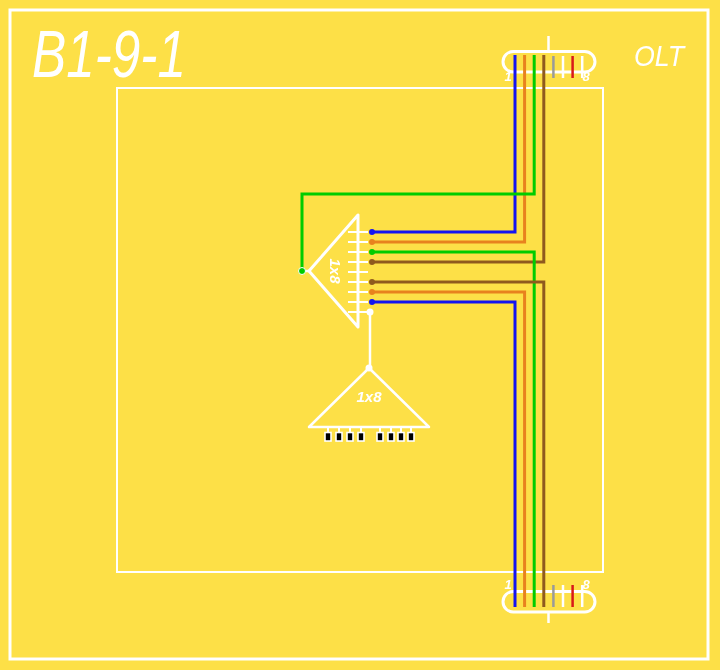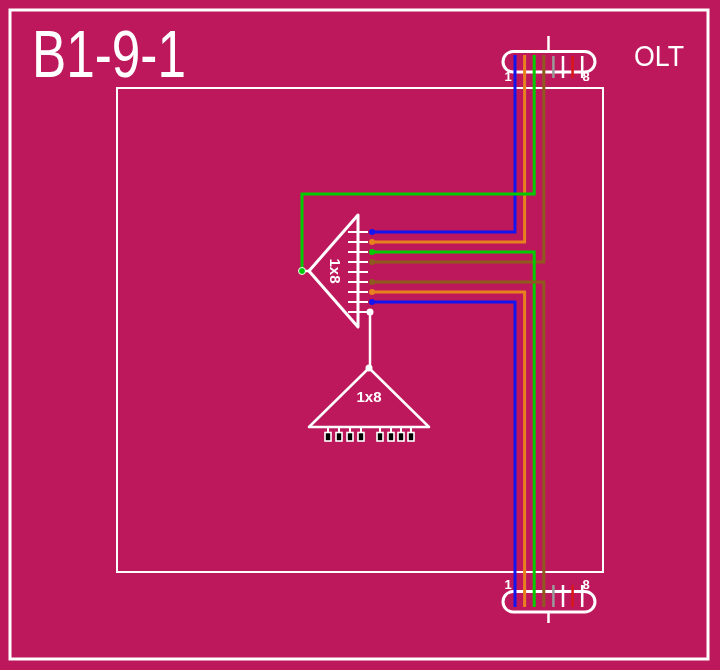--- a/index.html
+++ b/index.html
@@ -1,16 +1,16 @@
 <!DOCTYPE html>
 <html><head>
 <meta charset="utf-8">
 <style>
   html,body{margin:0;padding:0;background:#000;}
-  .stage{position:relative;width:720px;height:670px;background:#be185d;overflow:hidden;}
+  .stage{position:relative;width:720px;height:670px;background:#fde047;overflow:hidden;font-style:italic;}
   svg{display:block;}
   text{font-family:"Liberation Sans","DejaVu Sans",sans-serif;fill:#fff;}
   .title-text{font-size:66px;}
   .olt-text{font-size:29px;}
   .pin-num{font-size:13px;font-weight:bold;text-anchor:middle;}
   .split-label{font-size:15px;font-weight:bold;text-anchor:middle;}
 </style>
 </head>
 <body>
 

